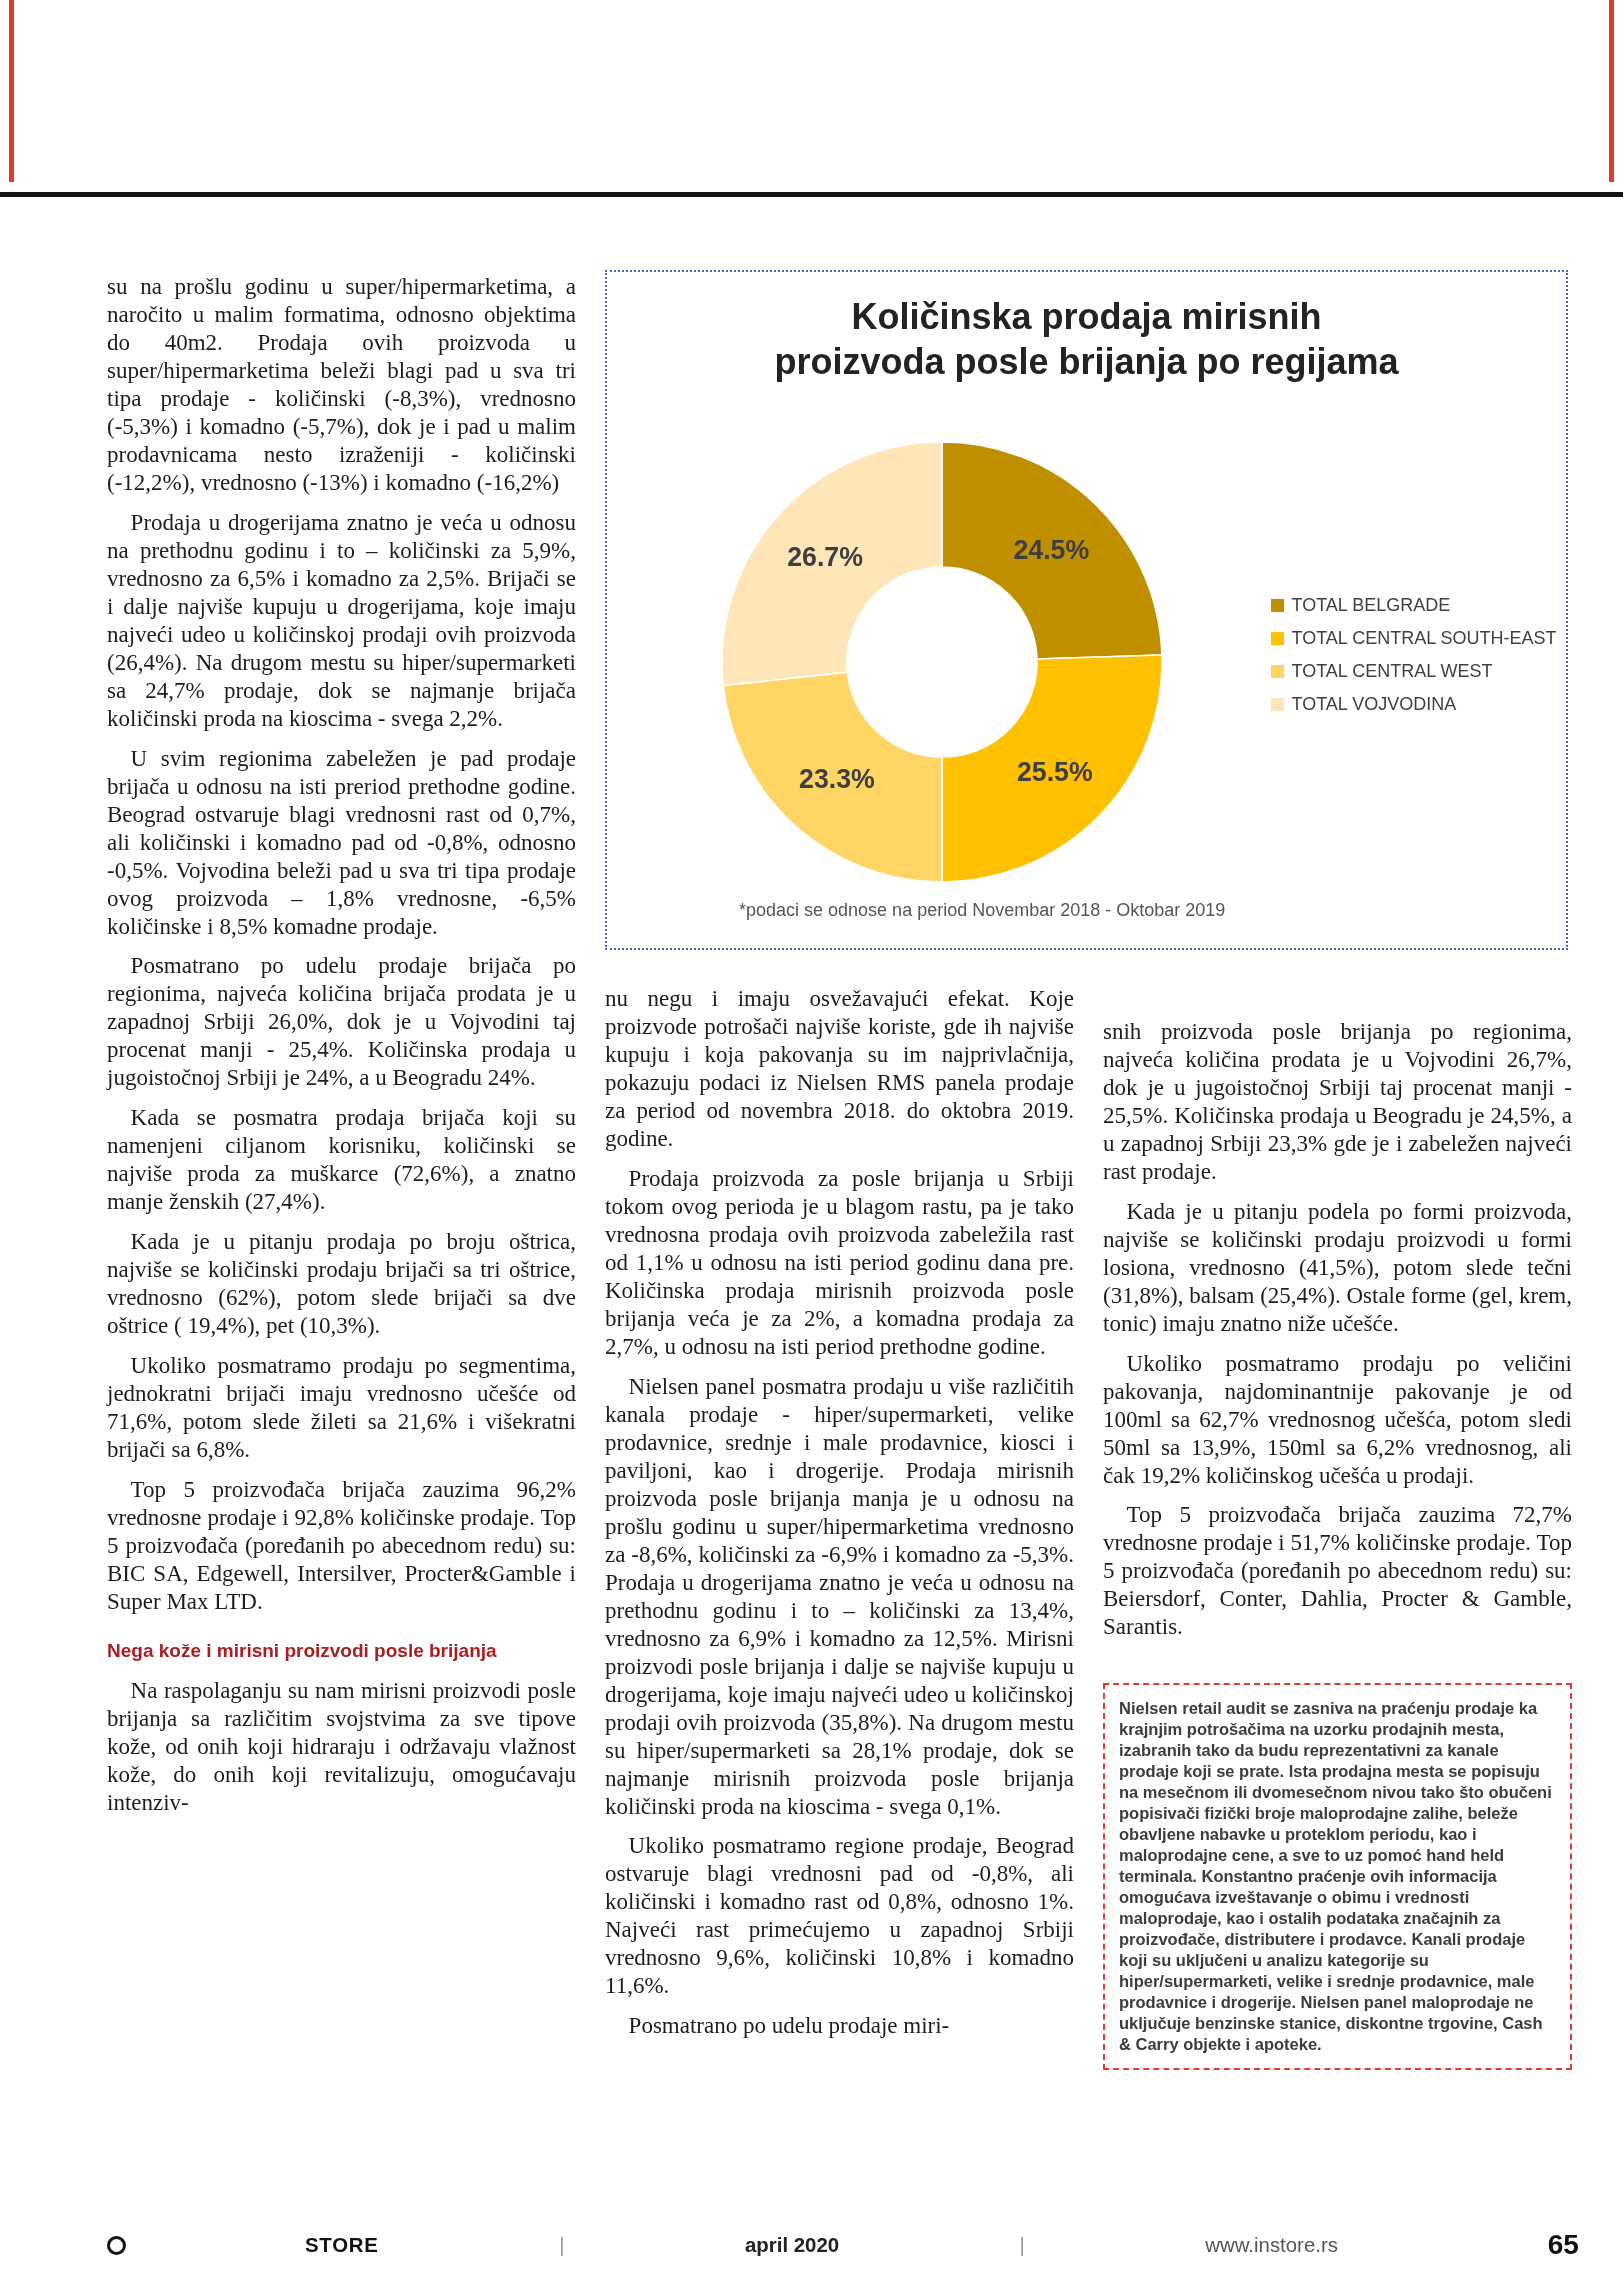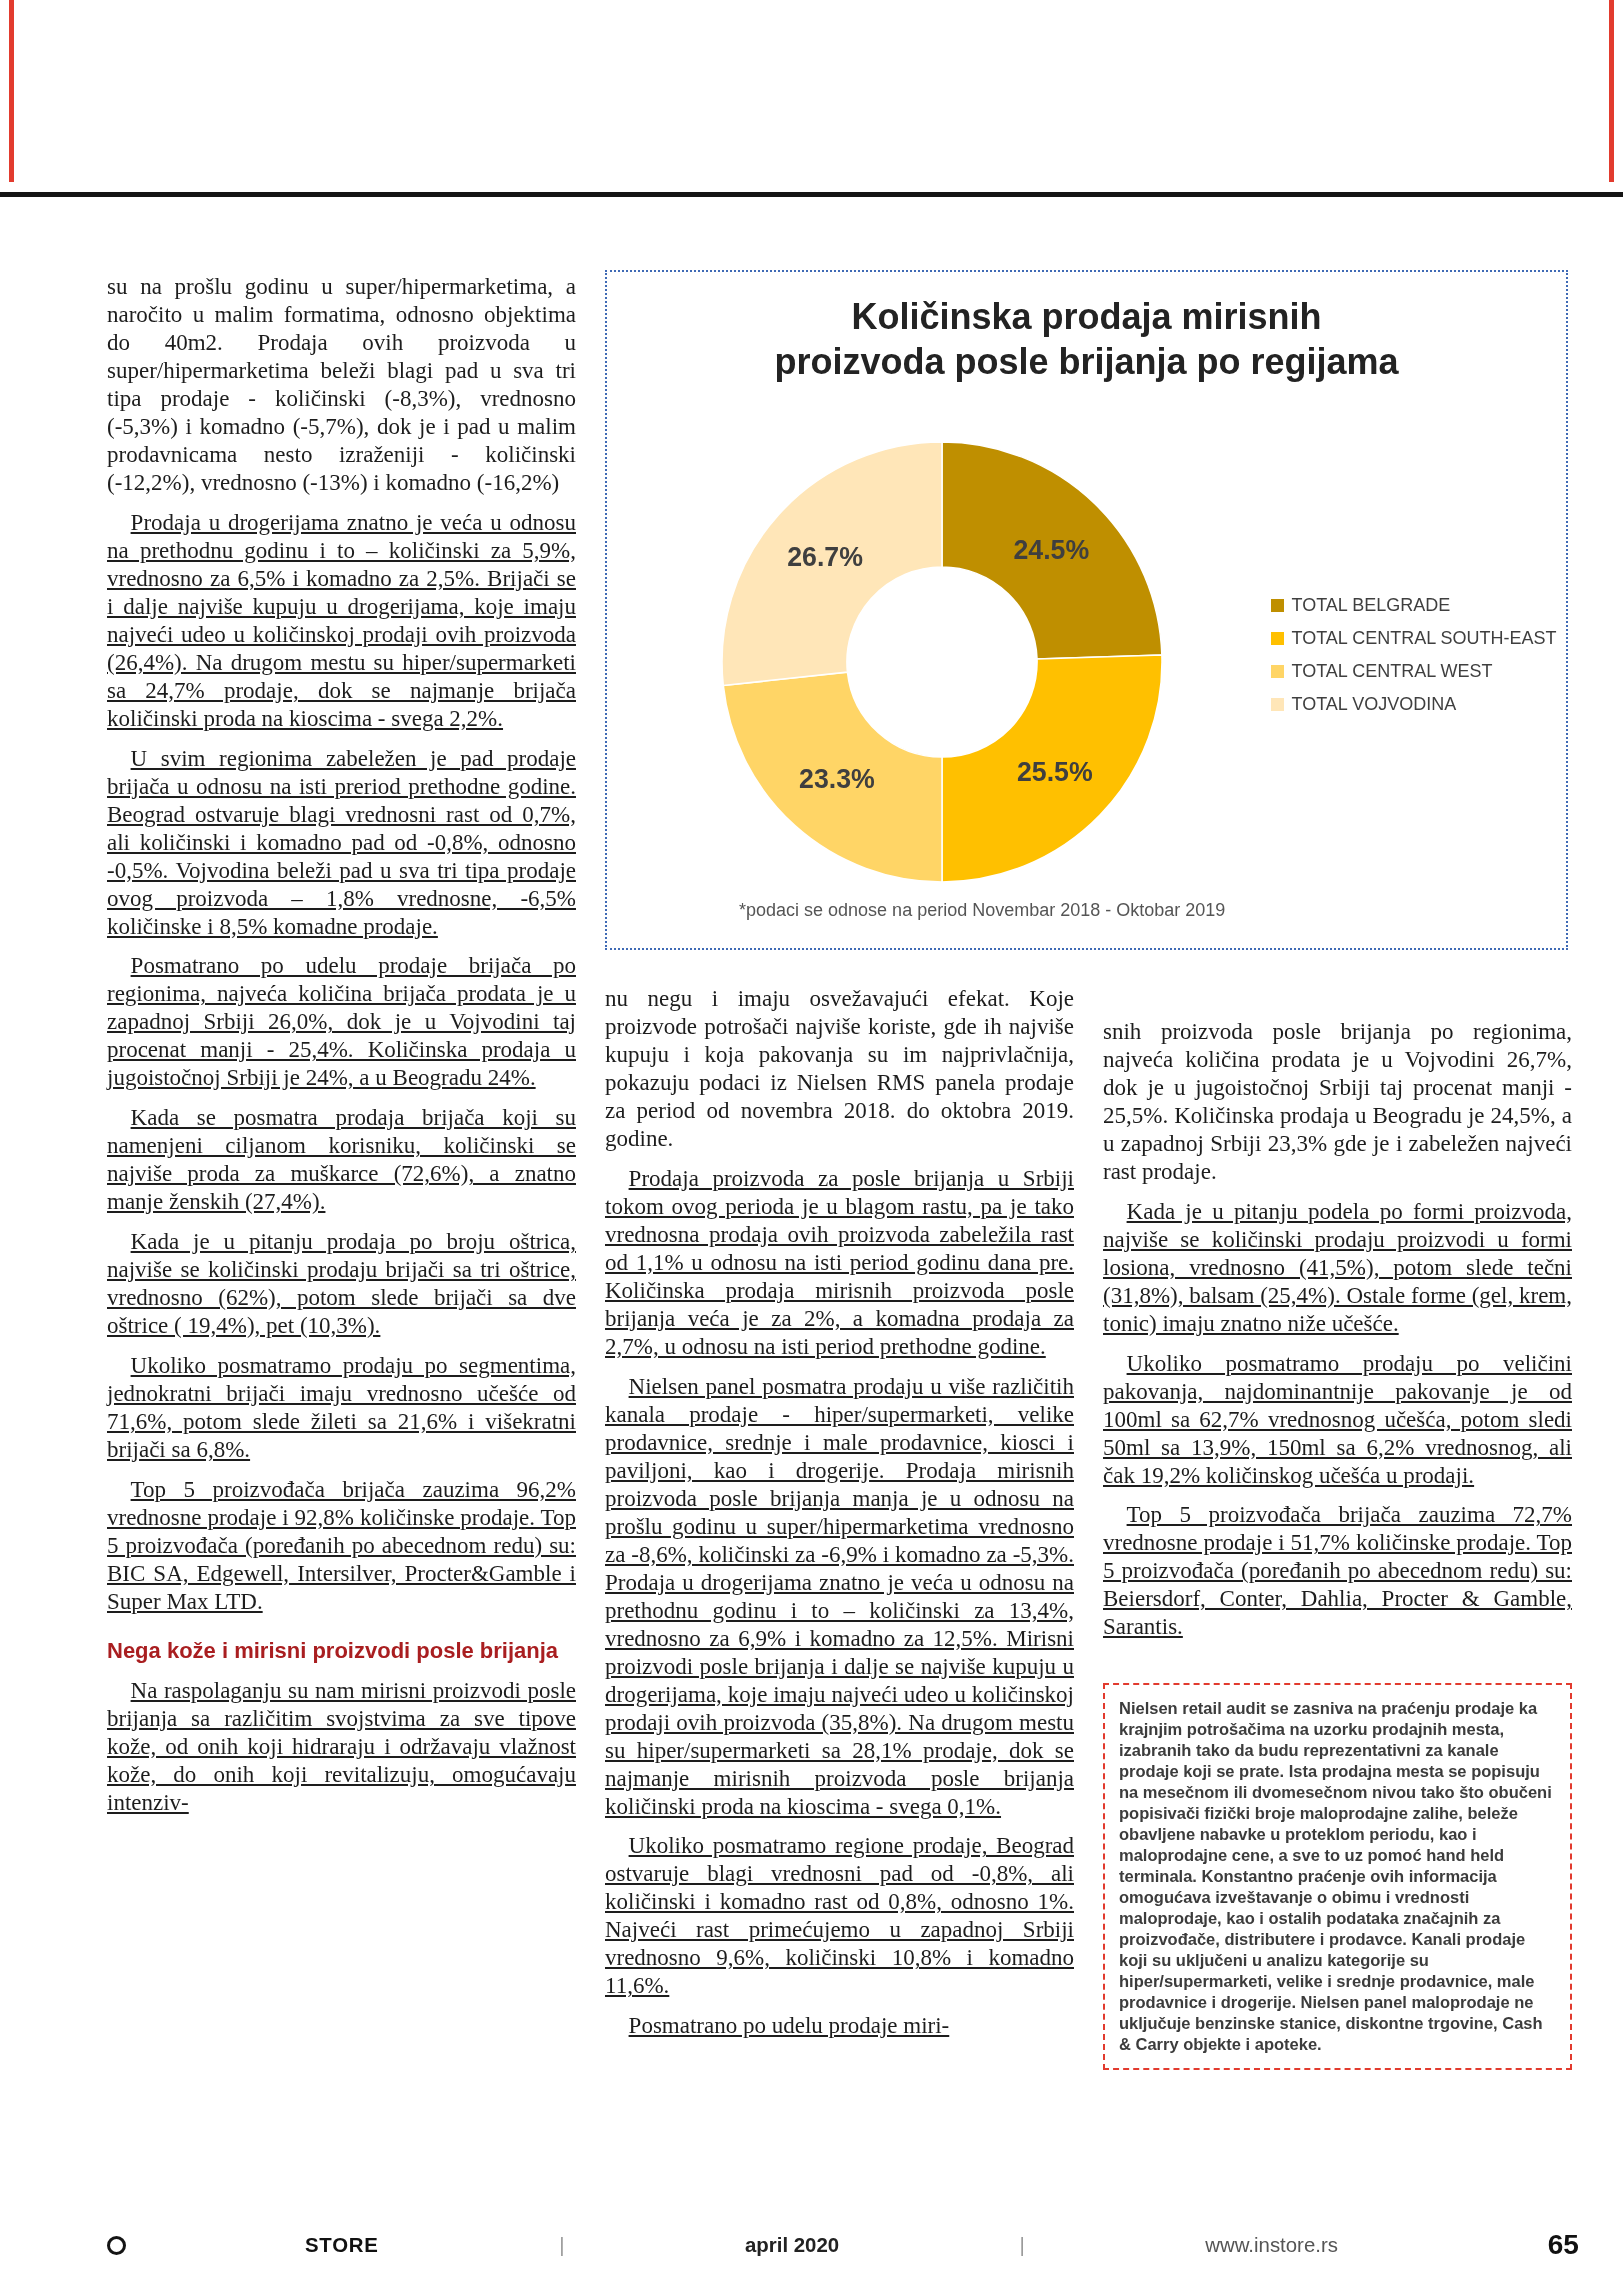--- a/index.html
+++ b/index.html
@@ -15,24 +15,24 @@
 
   
   .column {
     position:absolute; width:469px;
     font-size:23px; line-height:28px; text-align:justify;
   }
   .col-1 { left:107px;  top:273px;  }
   .col-2 { left:605px;  top:985px; }
   .col-3 { left:1103px; top:1018px; }
   .body-para { margin:0 0 11.8px 0; }
-  .body-para.indent { text-indent:23.6px;text-decoration:underline; }
+  .body-para.indent { text-indent:23.6px; }
   .section-heading {
     font-family:"Liberation Sans", sans-serif; font-weight:bold;
-    font-size:22px; line-height:30px; color:#a91e20;
+    font-size:19px; line-height:30px; color:#a91e20;
     margin:20.4px 0 11px 0; text-align:left;
   }
 
   
   .chart-panel {
     position:absolute; left:605px; top:270px; width:963px; height:680px;
     box-sizing:border-box; border:2.4px dotted #3f6ab5; background:#fff;
   }
   .chart-title {
     font-family:"Liberation Sans", sans-serif; font-weight:bold;

